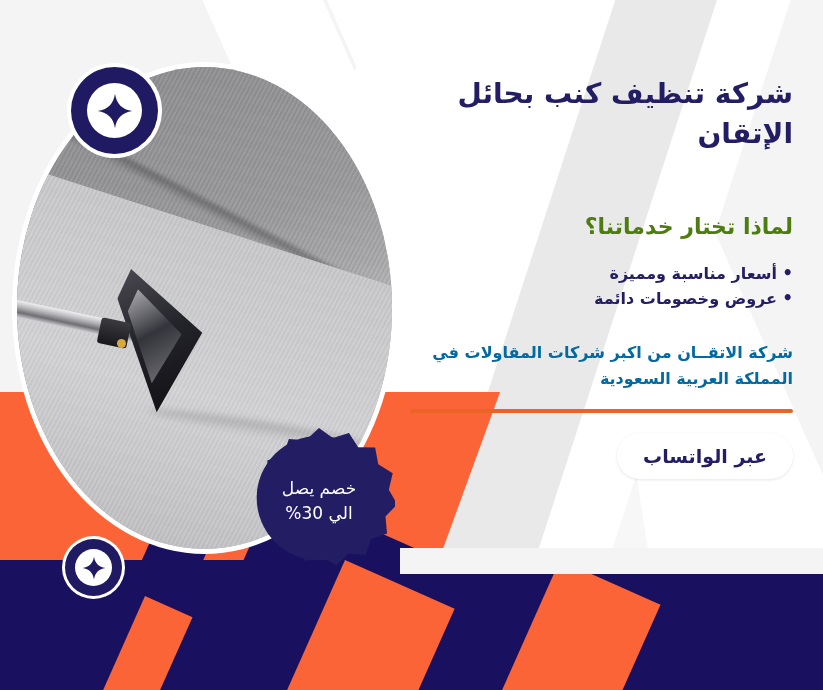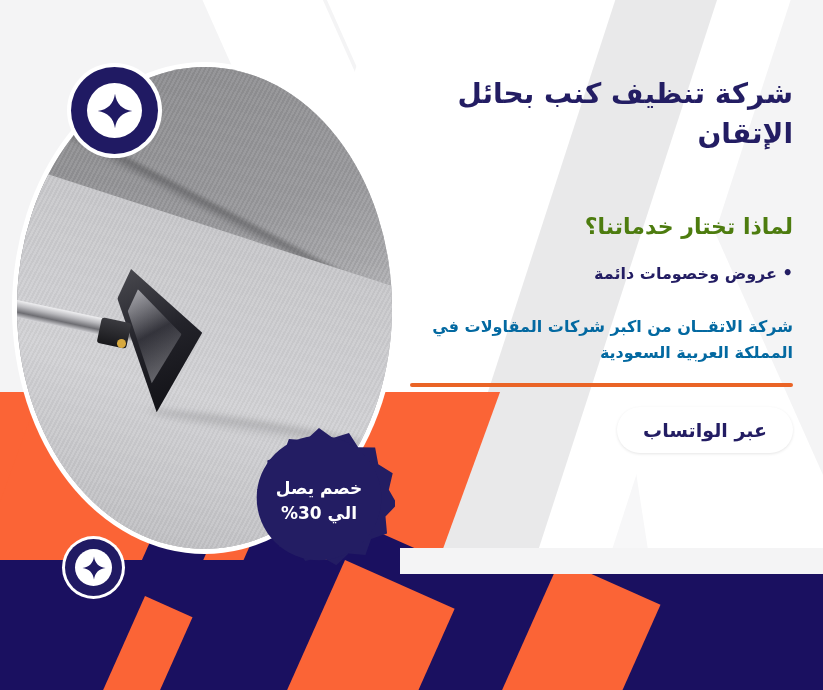--- a/index.html
+++ b/index.html
@@ -336,21 +336,21 @@
   .badge svg { display: block; }
   .badge-text {
     position: absolute;
     inset: 0;
     display: flex;
     flex-direction: column;
     align-items: center;
     justify-content: center;
     color: #ffffff;
     font-size: 17px;
-    font-weight: bold;
+    font-weight: normal;
     line-height: 1.45;
     direction: rtl;
     pointer-events: none;
   }
 </style>
 </head>
 <body>
 
 <div class="poster">
 
@@ -419,20 +419,21 @@
       <span>الي 30%</span>
     </div>
   </div>
 
   <div class="content">
     <h1 class="title">شركة تنظيف كنب بحائل الإتقان</h1>
 
     <h2 class="subtitle">لماذا تختار خدماتنا؟</h2>
 
     <ul class="bullets">
+      <li>أسعار مناسبة ومميزة</li>
       <li>عروض وخصومات دائمة</li>
     </ul>
 
     <p class="paragraph">شركة الاتقــان من اكبر شركات المقاولات في المملكة العربية السعودية</p>
 
     <div class="divider"></div>
 
     <div class="btn-row">
       <button class="btn">عبر الواتساب</button>
     </div>

